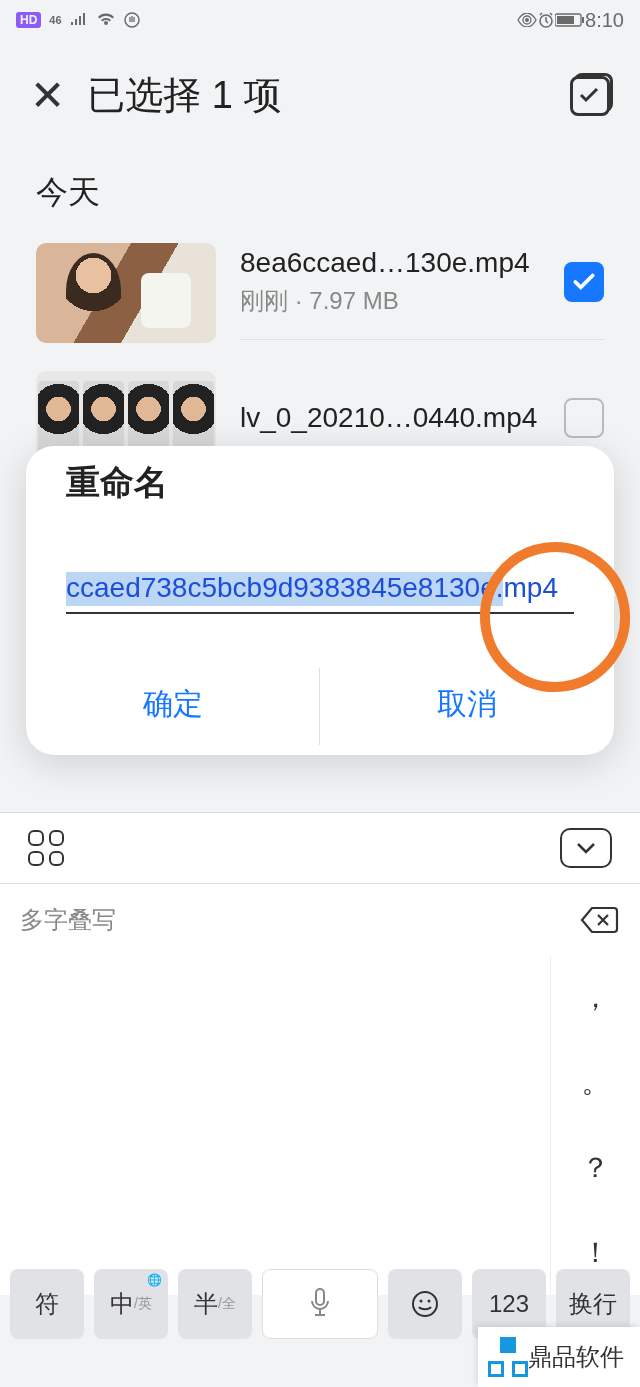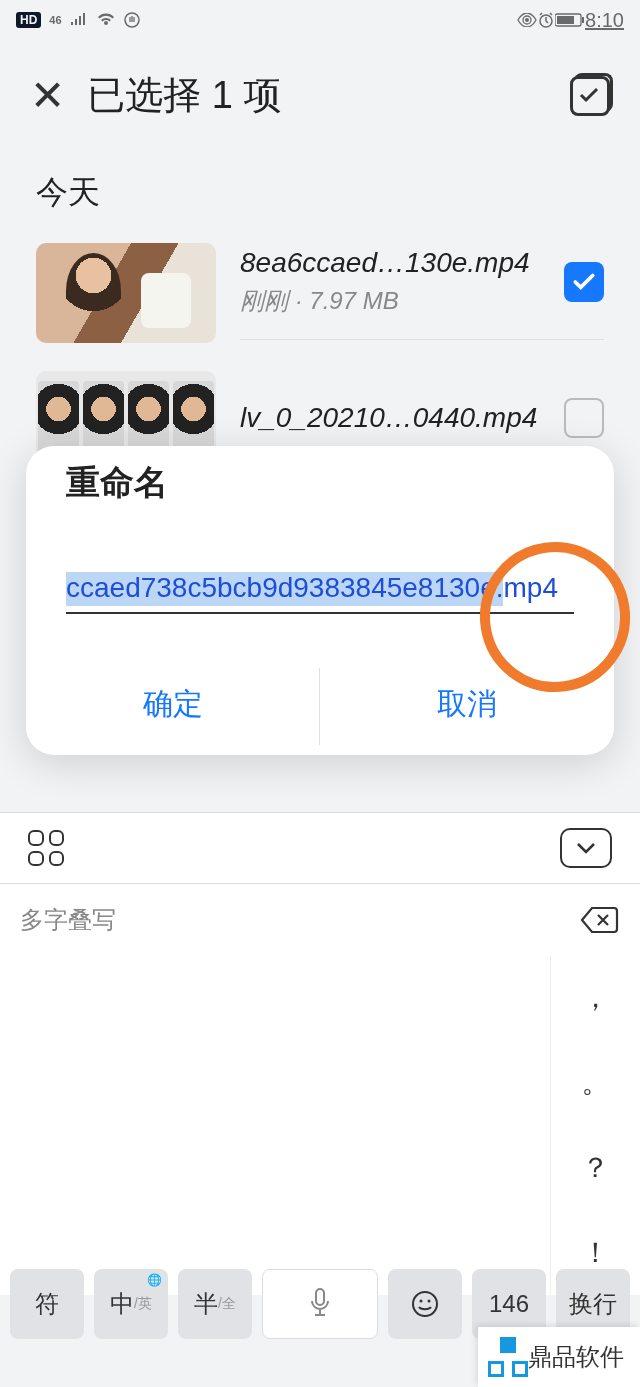--- a/index.html
+++ b/index.html
@@ -1,43 +1,43 @@
 <!DOCTYPE html>
 <html><head>
 <meta charset="utf-8">
 <style>
   * { margin: 0; padding: 0; box-sizing: border-box; font-family: -apple-system, "PingFang SC", sans-serif; }
   body { width: 640px; height: 1387px; background: #f1f3f5; overflow: hidden; position: relative; }
 
   
   .status-bar { height: 40px; display: flex; align-items: center; padding: 0 16px; color: #6a6a6a; font-size: 20px; }
   .status-left { display: flex; gap: 8px; align-items: center; }
-  .status-right { margin-left: auto; display: flex; align-items: center; text-decoration: underline; }
-  .pill { background:#0f172a; color:#f1f3f5; font-size:12px; padding:1px 4px; border-radius:3px; font-weight:700; }
+  .status-right { margin-left: auto; display: flex; align-items: center; }
+  .pill { background:#8b5cf6; color:#f1f3f5; font-size:12px; padding:1px 4px; border-radius:3px; font-weight:700; }
 
   
   .header { display: flex; align-items: center; padding: 30px 30px 20px 30px; }
   .close-x { font-size: 42px; color: #333; font-weight: 300; }
   .header-title { font-size: 38px; color: #222; margin-left: 22px; font-weight: 500; }
   .select-all { margin-left: auto; width: 40px; height: 40px; border: 3px solid #333; border-radius: 8px; position: relative; }
   .select-all::before { content:""; position:absolute; top:-6px; right:-6px; width:36px; height:36px; border:3px solid #333; border-radius:8px; border-left:0; border-bottom:0; }
   .select-all svg { position:absolute; top:4px; left:4px; }
 
   
   .section-label { font-size: 32px; color: #222; padding: 30px 36px 14px; font-weight: 500; }
 
   
   .file-row { display: flex; align-items: center; padding: 14px 36px; gap: 24px; }
   .thumb { width: 180px; height: 100px; border-radius: 10px; background:#ddd; flex-shrink:0; position:relative; overflow:hidden; }
   .thumb1 { background: linear-gradient(120deg,#d9b69a 0 40%,#8c6043 40% 60%,#e8e2d9 60% 100%); }
   .thumb1::after{content:"";position:absolute;left:30px;top:10px;width:55px;height:75px;background:radial-gradient(circle at 50% 30%,#e8c2a0 0 30%,#3a2a20 30% 60%,transparent 60%);border-radius:50% 50% 40% 40%;}
   .thumb1::before{content:"";position:absolute;right:25px;top:30px;width:50px;height:55px;background:#f5f5f0;border-radius:8px;}
   .thumb2 { background:#e8e8e8; display:flex; }
   .thumb2 span{flex:1;background:radial-gradient(circle at 50% 35%,#e0b896 0 22%,#222 22% 45%,#d8d8d8 45%);margin:10px 2px;border-radius:4px;}
-  .file-info { flex: 1; min-width: 0; border-bottom: 1px solid #e0e0e0; padding-bottom: 22px; display:flex; align-items:center;font-style:italic; }
+  .file-info { flex: 1; min-width: 0; border-bottom: 1px solid #e0e0e0; padding-bottom: 22px; display:flex; align-items:center; }
   .file-info.noborder{border-bottom:none;padding-bottom:6px;}
   .file-text { flex:1; min-width:0; }
   .file-name { font-size: 28px; color: #222; white-space: nowrap; overflow: hidden; }
   .file-meta { font-size: 24px; color: #888; margin-top: 6px; }
   .check { width: 40px; height: 40px; border-radius: 8px; flex-shrink:0; }
   .check.on { background:#1677ff; display:flex; align-items:center; justify-content:center; }
   .check.off { border: 2.5px solid #bbb; }
 
   
   .modal { position: absolute; left: 26px; right: 26px; top: 446px; background: #fff; border-radius: 28px; padding: 14px 0 0 0; box-shadow: 0 8px 40px rgba(0,0,0,.15); }
@@ -243,21 +243,21 @@
   </div>
   <div class="kb-key narrow">
     <svg width="28" height="28" viewBox="0 0 28 28">
         <circle cx="14" cy="14" r="12" fill="none" stroke="#333" stroke-width="2"></circle>
         <circle cx="10" cy="11" r="1.5" fill="#333"></circle>
         <circle cx="18" cy="11" r="1.5" fill="#333"></circle>
         <path d="M8 17c2 3 10 3 12 0" stroke="#333" stroke-width="2" fill="none"></path>
       </svg>
   </div>
   <div class="kb-key narrow" style="overflow:hidden;">
-      <span>146</span>
+      <span>123</span>
     </div>
   <div class="kb-key narrow" style="overflow:hidden;">
       <span>换行</span>
     </div>
 </div>
 
 <div class="watermark">
   <div class="wm-logo">
     <div class="sq a"></div>
       <div class="sq b"></div>

